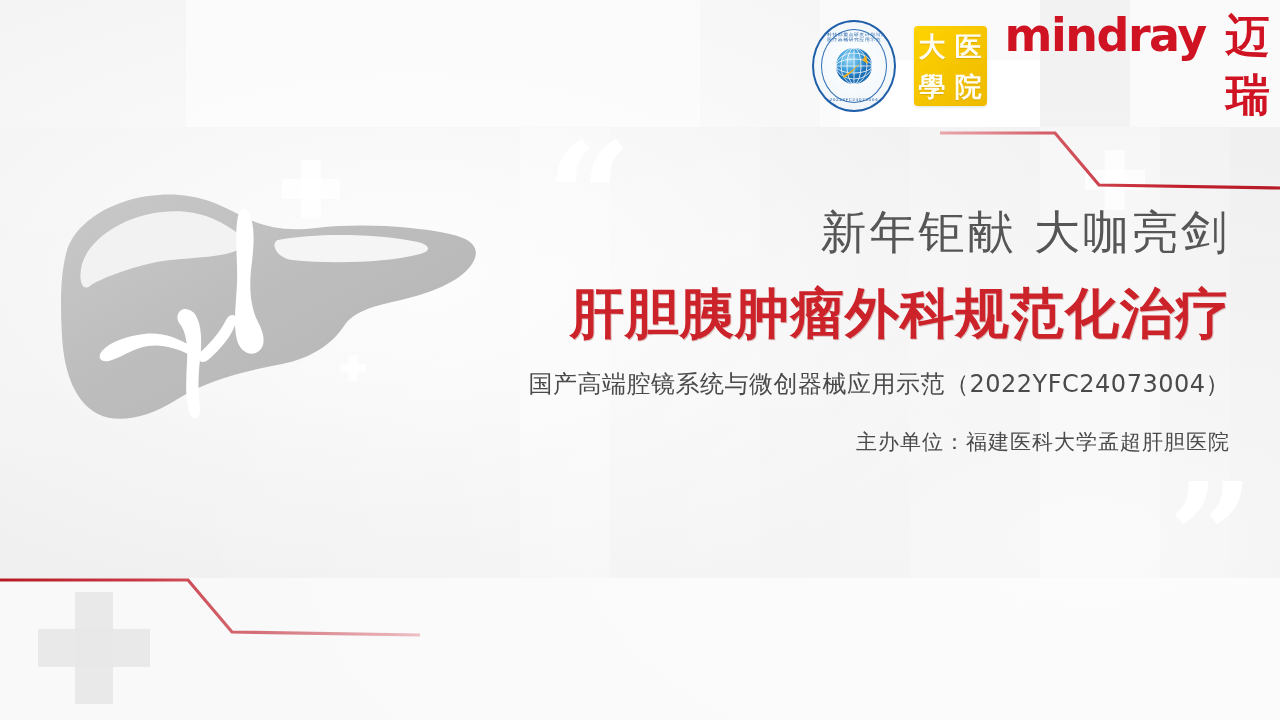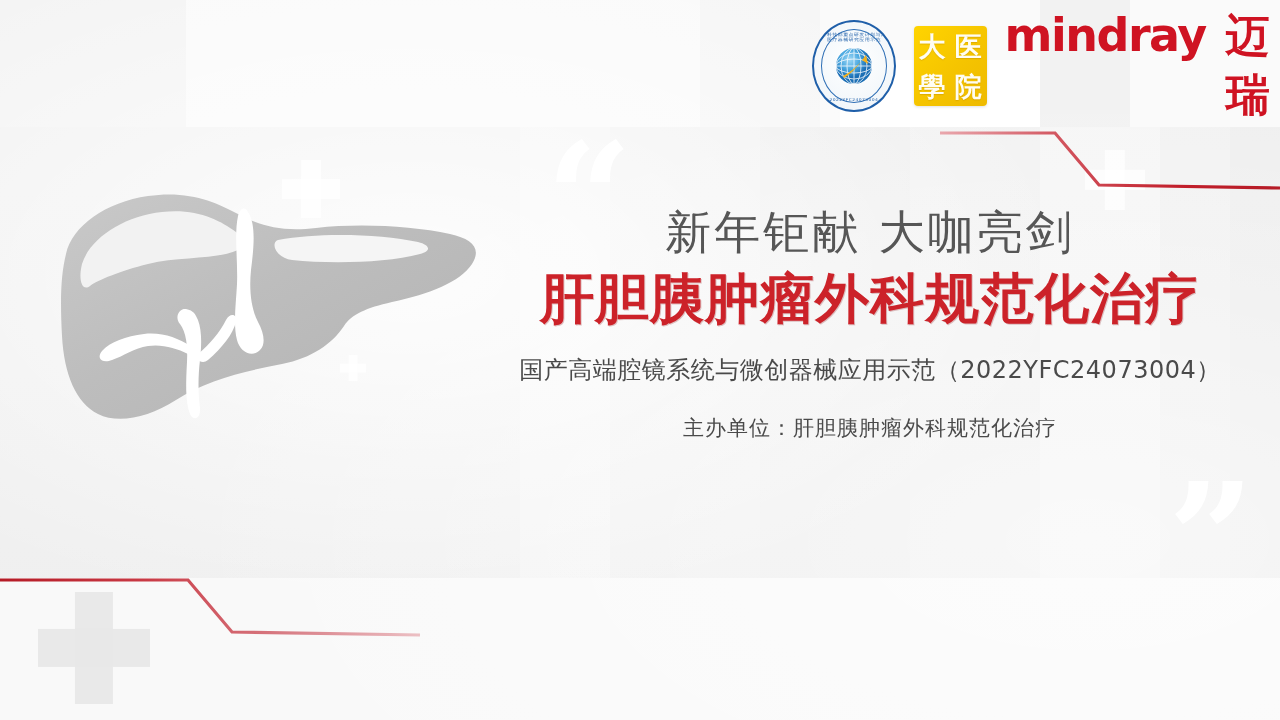--- a/index.html
+++ b/index.html
@@ -207,24 +207,24 @@
     font-weight: 700;
     line-height: 1;
     user-select: none;
   }
   .quote.open  { left: 546px;  top: 122px; font-size: 150px; }
   .quote.close { left: 1168px; top: 462px; font-size: 150px; }
 
   
   .content {
     position: absolute;
-    left: 490px;
+    left: 470px;
     top: 205px;
     width: 760px;
-    text-align: center;
+    text-align: right;
   }
   .kicker {
     font-size: 46px;
     color: #565656;
     letter-spacing: 3px;
     font-weight: 400;
     line-height: 1.18;
     font-family: "DejaVu Sans", sans-serif;
     white-space: nowrap;
   }
@@ -232,21 +232,21 @@
   .title-sub {
     color: #cc2229;
     font-weight: 700;
     font-size: 54px;
     letter-spacing: 1px;
     line-height: 1.28;
     font-family: "DejaVu Sans", sans-serif;
     white-space: nowrap;
     text-shadow: 1px 1px 0 rgba(140,20,25,0.25);
   }
-  .title-main { margin-top: 6px; font-family: Liberation Serif, serif; }
+  .title-main { margin-top: 20px; }
   .title-sub  { margin-top: 4px; }
   .project {
     margin-top: 20px;
     font-size: 24px;
     color: #4a4a4a;
     letter-spacing: 0.5px;
     font-family: "DejaVu Sans", sans-serif;
     white-space: nowrap;
   }
   .host {
@@ -388,16 +388,16 @@
 
   </div>
 
   <div class="quote open">“</div>
   <div class="quote close">”</div>
 
   <div class="content">
     <div class="kicker">新年钜献 大咖亮剑</div>
     <div class="title-main">肝胆胰肿瘤外科规范化治疗</div>
     <div class="project">国产高端腔镜系统与微创器械应用示范（2022YFC24073004）</div>
-    <div class="host">主办单位：肝胆胰肿瘤外科规范化治疗</div>
+    <div class="host">主办单位：福建医科大学孟超肝胆医院</div>
   </div>
 
 </div>
 
 </body></html>

